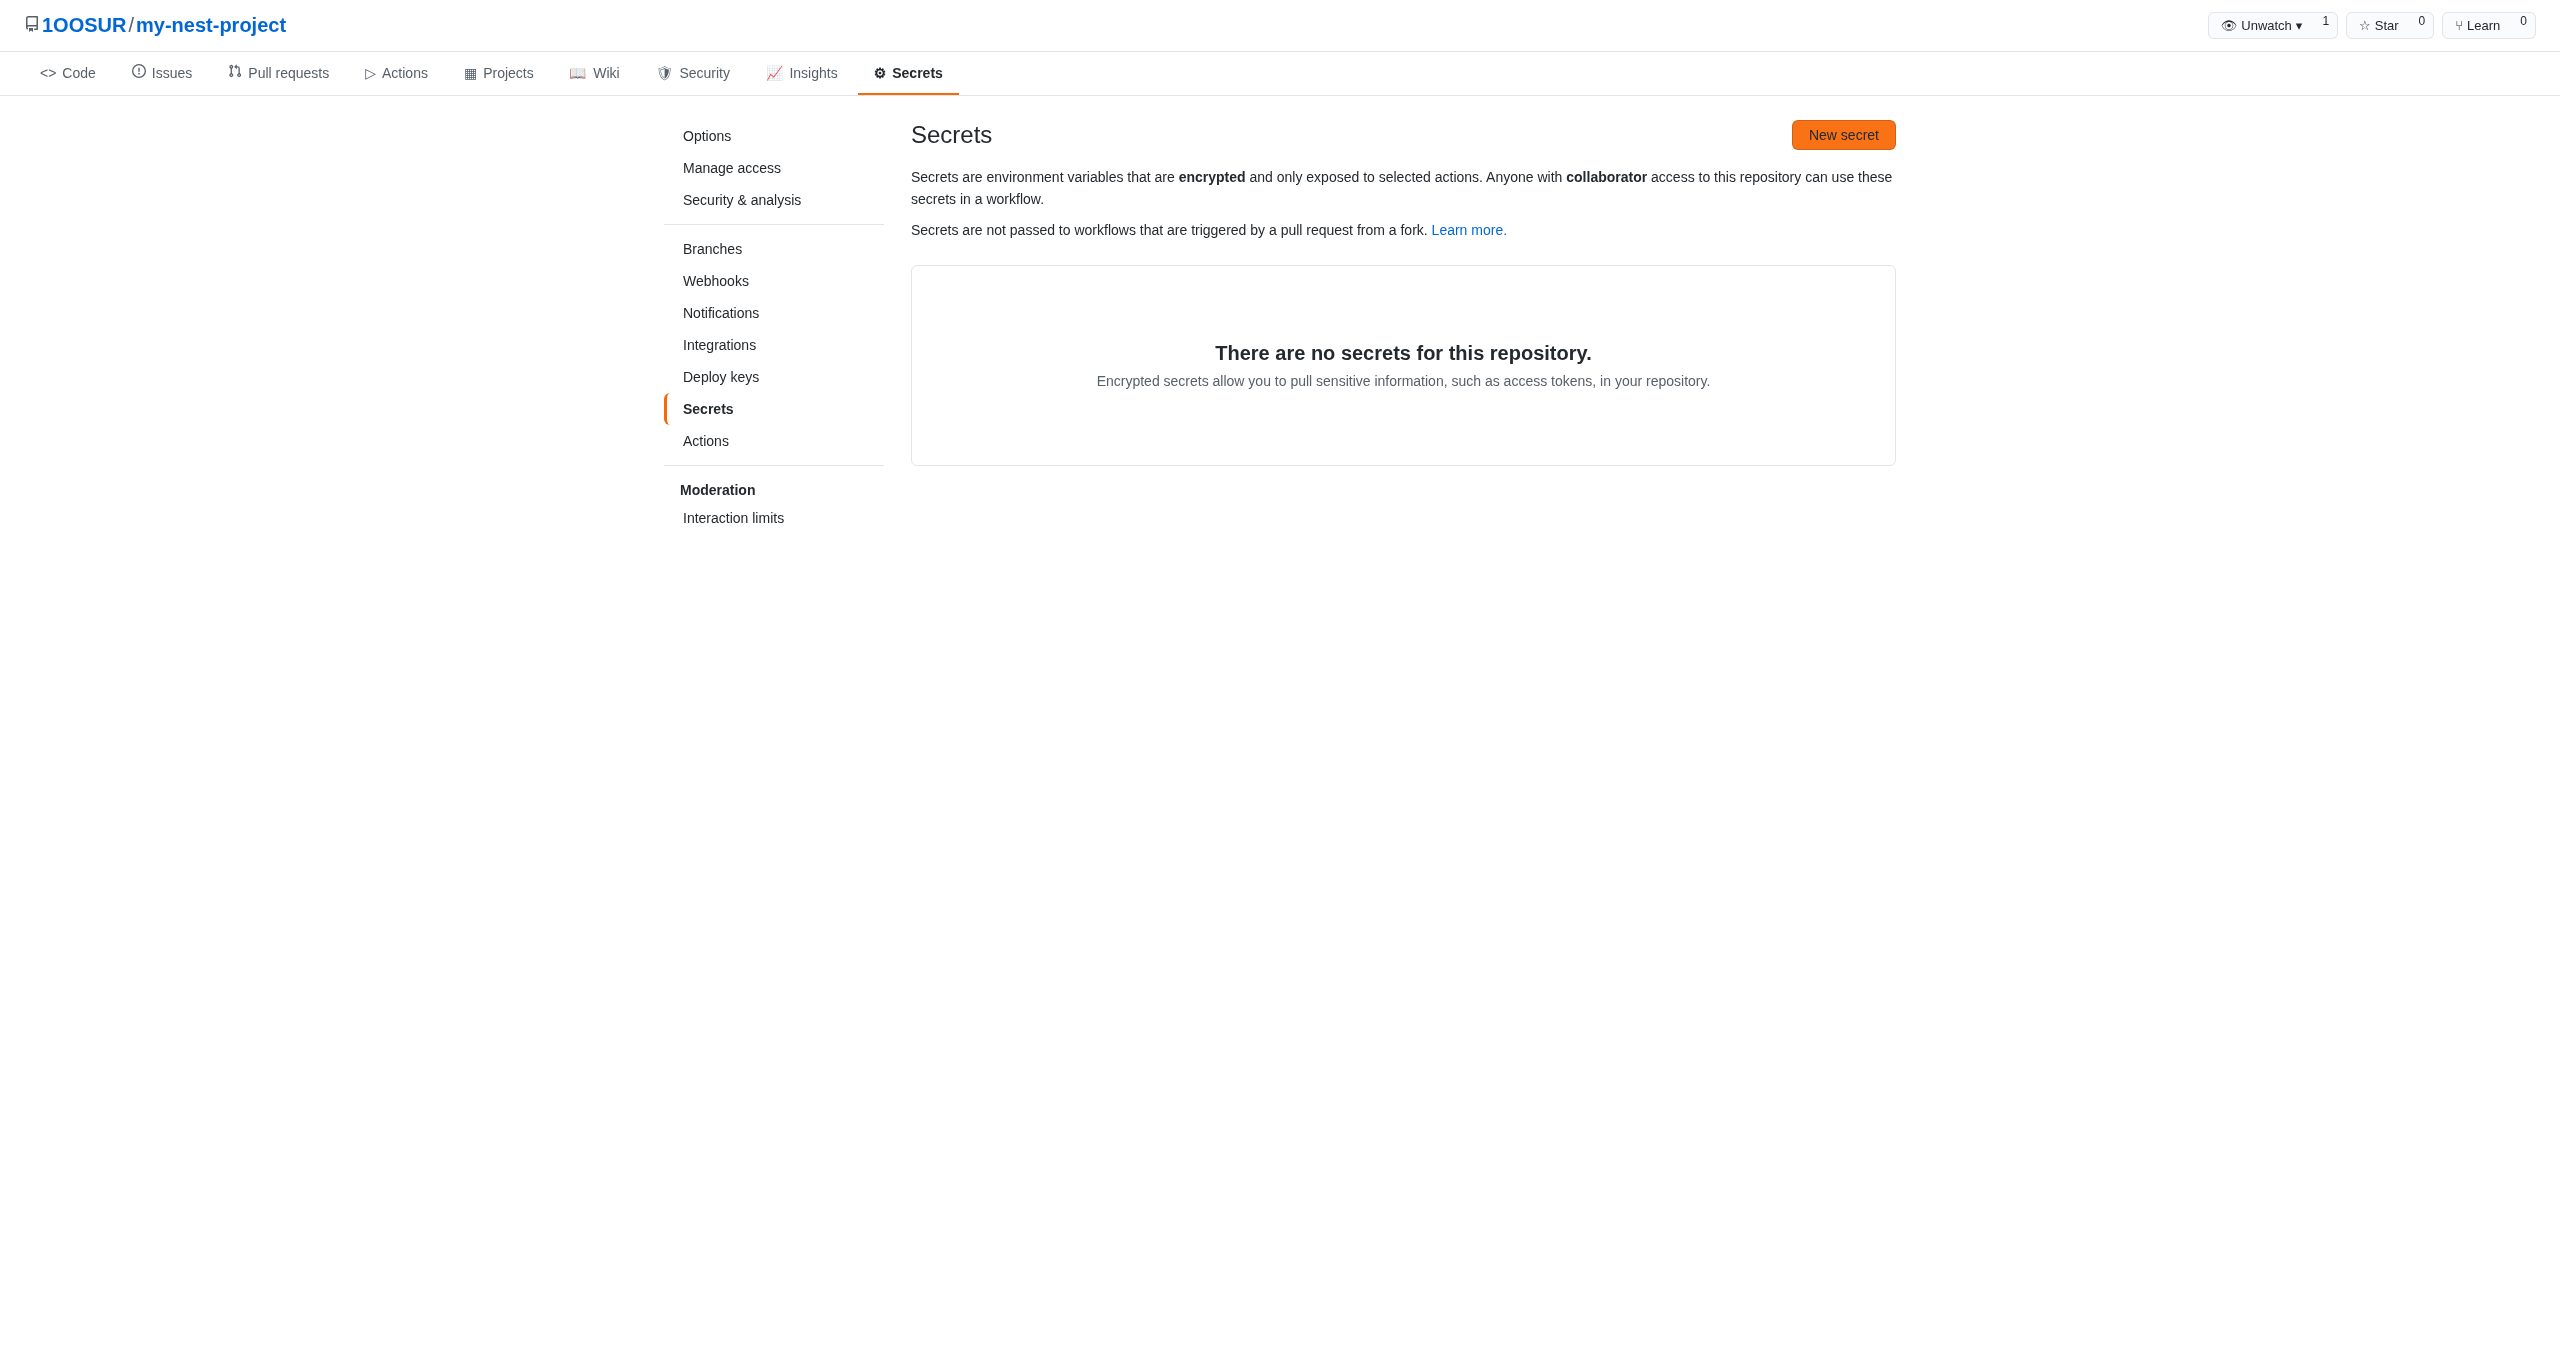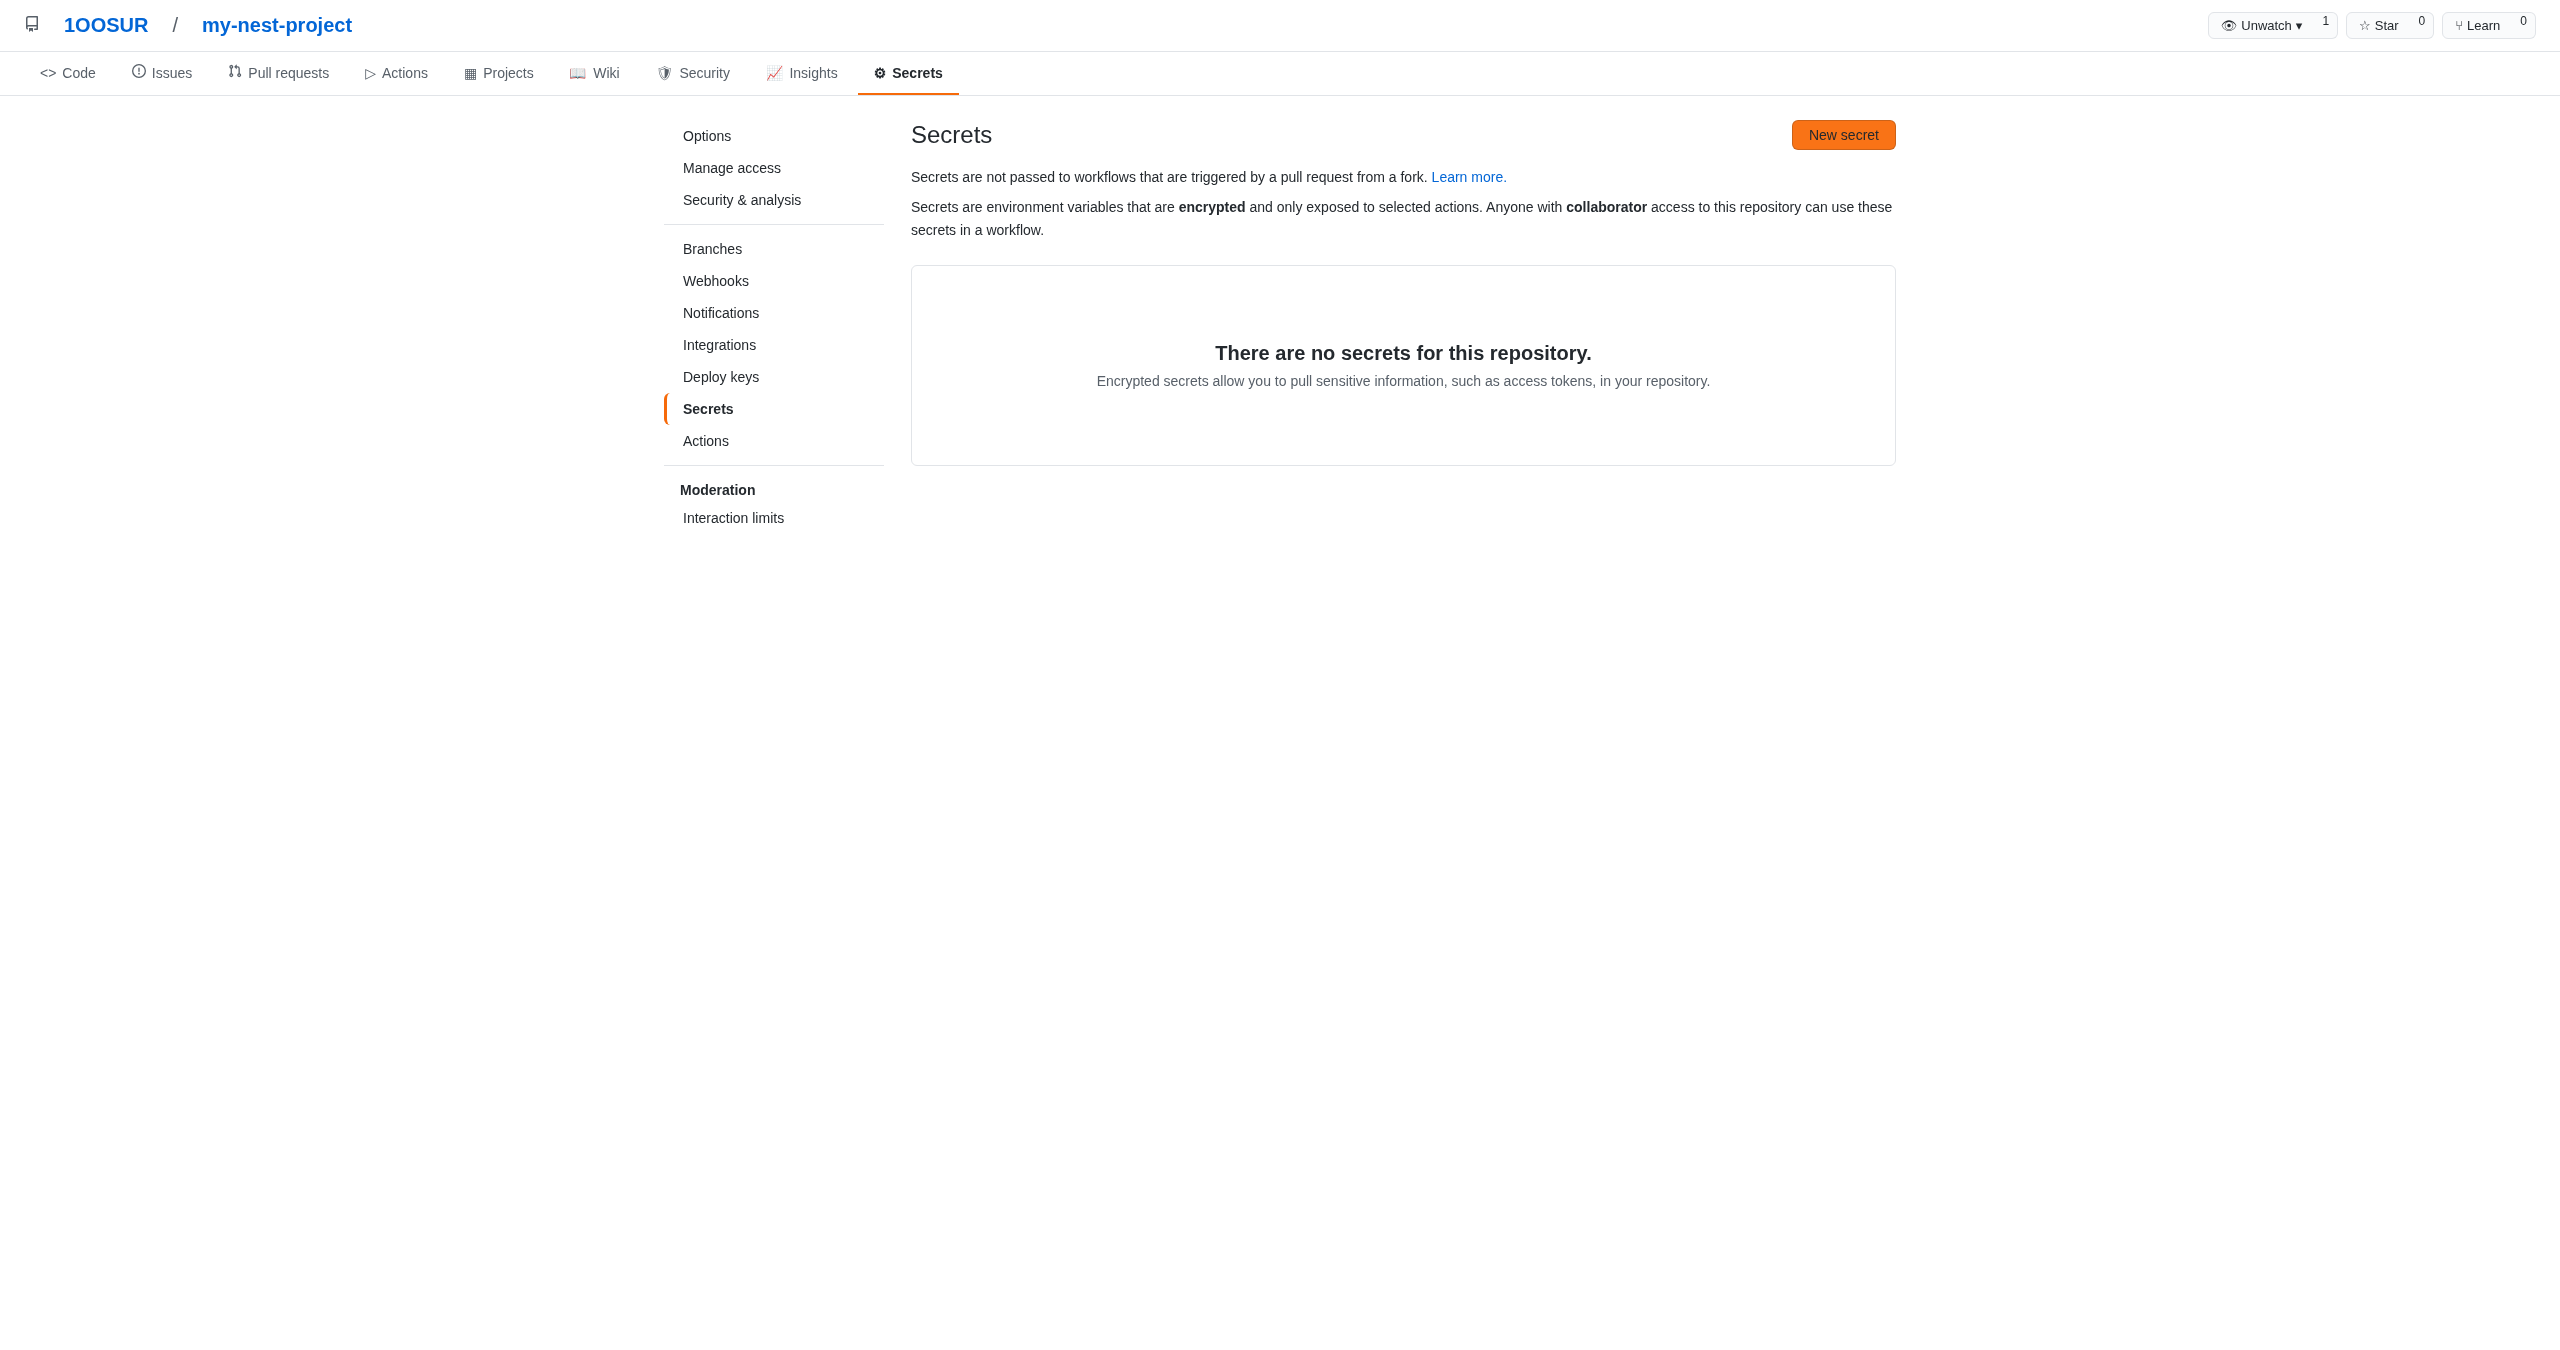--- a/index.html
+++ b/index.html
@@ -15,21 +15,21 @@
       display: flex;
       align-items: center;
       justify-content: space-between;
       padding: 12px 24px;
       border-bottom: 1px solid #e1e4e8;
       background: #fff;
     }
     .repo-title {
       display: flex;
       align-items: center;
-      gap: 24px;
+      gap: 2px;
       font-size: 20px;
     }
     .repo-title .repo-icon {
       color: #586069;
       font-size: 16px;
     }
     .repo-title .org-name {
       color: #0366d6;
       font-weight: 600;
       text-decoration: none;
@@ -336,24 +336,24 @@
       </a>
     </nav>
 
     <div class="content-area">
       <div class="content-header">
         <h1 class="content-title">Secrets</h1>
         <button class="new-secret-btn">New secret</button>
       </div>
 
       <p class="description-text">
-        Secrets are not passed to workflows that are triggered by a pull request from a fork. <a class="learn-more">Learn more.</a>
+        Secrets are environment variables that are <strong>encrypted</strong> and only exposed to selected actions. Anyone with <strong>collaborator</strong> access to this repository can use these secrets in a workflow.
       </p>
       <p class="description-text">
-        Secrets are environment variables that are <strong>encrypted</strong> and only exposed to selected actions. Anyone with <strong>collaborator</strong> access to this repository can use these secrets in a workflow.
+        Secrets are not passed to workflows that are triggered by a pull request from a fork. <a class="learn-more">Learn more.</a>
       </p>
 
       <div class="empty-state-box">
         <div class="empty-title">There are no secrets for this repository.</div>
         <div class="empty-subtitle">Encrypted secrets allow you to pull sensitive information, such as access tokens, in your repository.</div>
       </div>
     </div>
 
   </div>
 </div>

